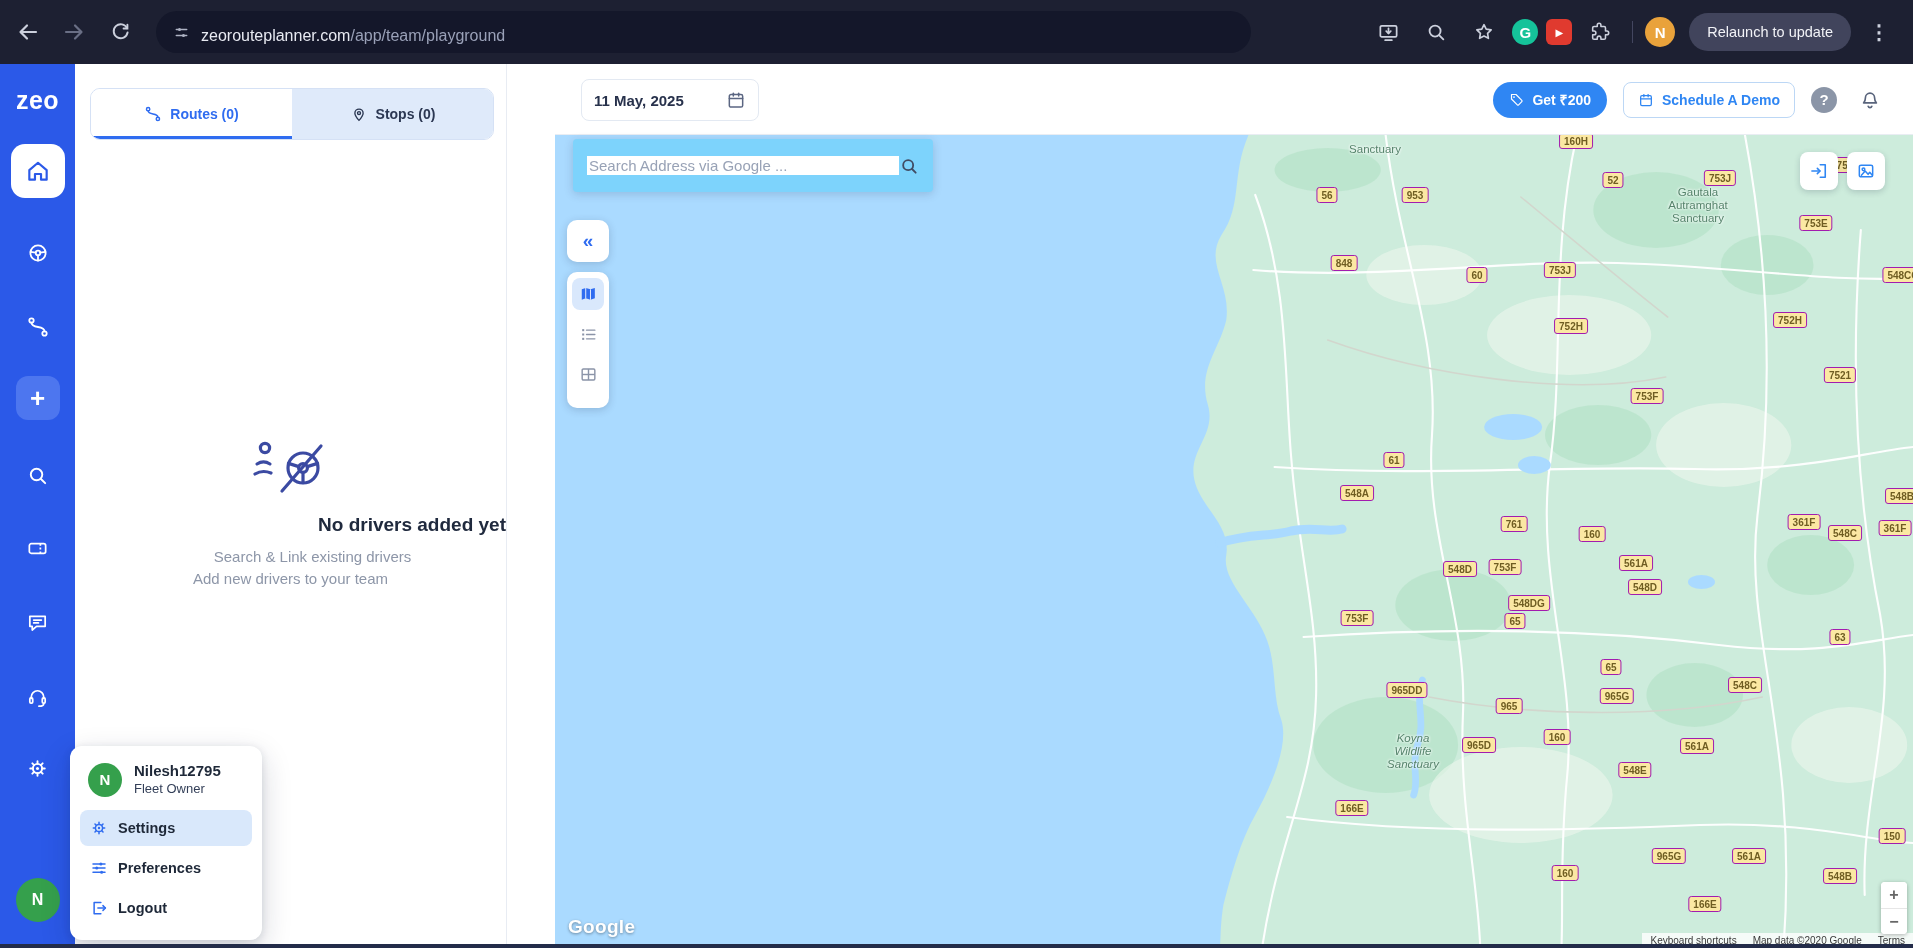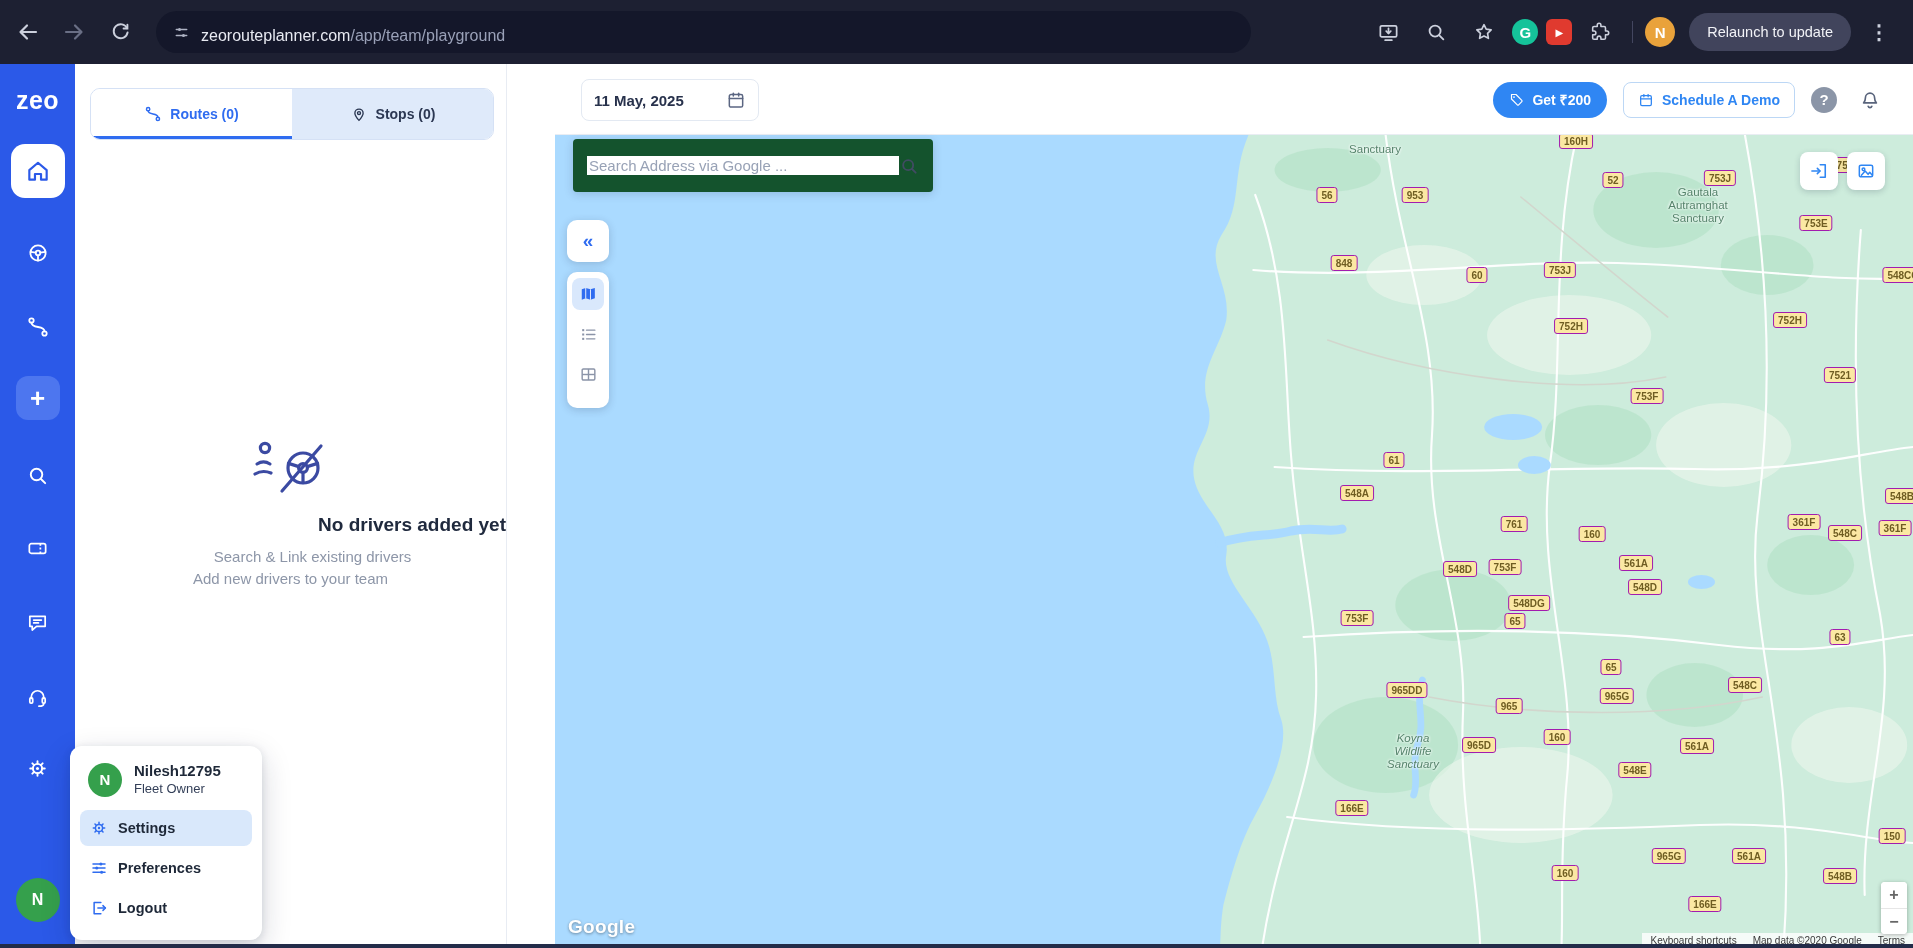--- a/index.html
+++ b/index.html
@@ -93,21 +93,21 @@
 
   
   .map{position:absolute;left:0;top:71px;right:0;bottom:0;background:#aadaff;overflow:hidden;}
   .terrain{position:absolute;left:0;top:0;width:100%;height:100%;}
   .badge{position:absolute;transform:translate(-50%,-50%);background:#fbe8a3;border:1px solid #a21caf;
          color:#6f5d22;font-size:10px;font-weight:700;padding:1.5px 4px;border-radius:3px;
          line-height:1.1;white-space:nowrap;z-index:3;}
   .map-label{position:absolute;transform:translate(-50%,-50%);text-align:center;color:#55836b;
              font-size:11.5px;z-index:2;text-shadow:0 0 3px #fff,0 0 3px #fff;}
   .map-label div{line-height:13px;}
-  .search-card{position:absolute;left:18px;top:75px;width:360px;height:53px;background:#14532d;
+  .search-card{position:absolute;left:18px;top:75px;width:360px;height:53px;background:#7dd3fc;
                border-radius:4px;box-shadow:0 2px 10px rgba(30,40,70,.18);display:flex;
                align-items:center;padding:0 14px;z-index:15;box-sizing:border-box;}
   .search-card input{flex:1;border:none;outline:none;font-size:15px;color:#2a3550;
                      font-family:inherit;min-width:0;}
   .search-card input::placeholder{color:#98a2b6;}
   .search-card .mag{color:#414b63;display:flex;}
   .collapse-btn{position:absolute;left:12px;top:156px;width:42px;height:42px;background:#fff;
                 border-radius:10px;box-shadow:0 2px 8px rgba(30,40,70,.2);color:#2f6cf0;
                 font-size:19px;font-weight:700;z-index:15;border:none;}
   .tool-card{position:absolute;left:12px;top:208px;width:42px;height:136px;background:#fff;

